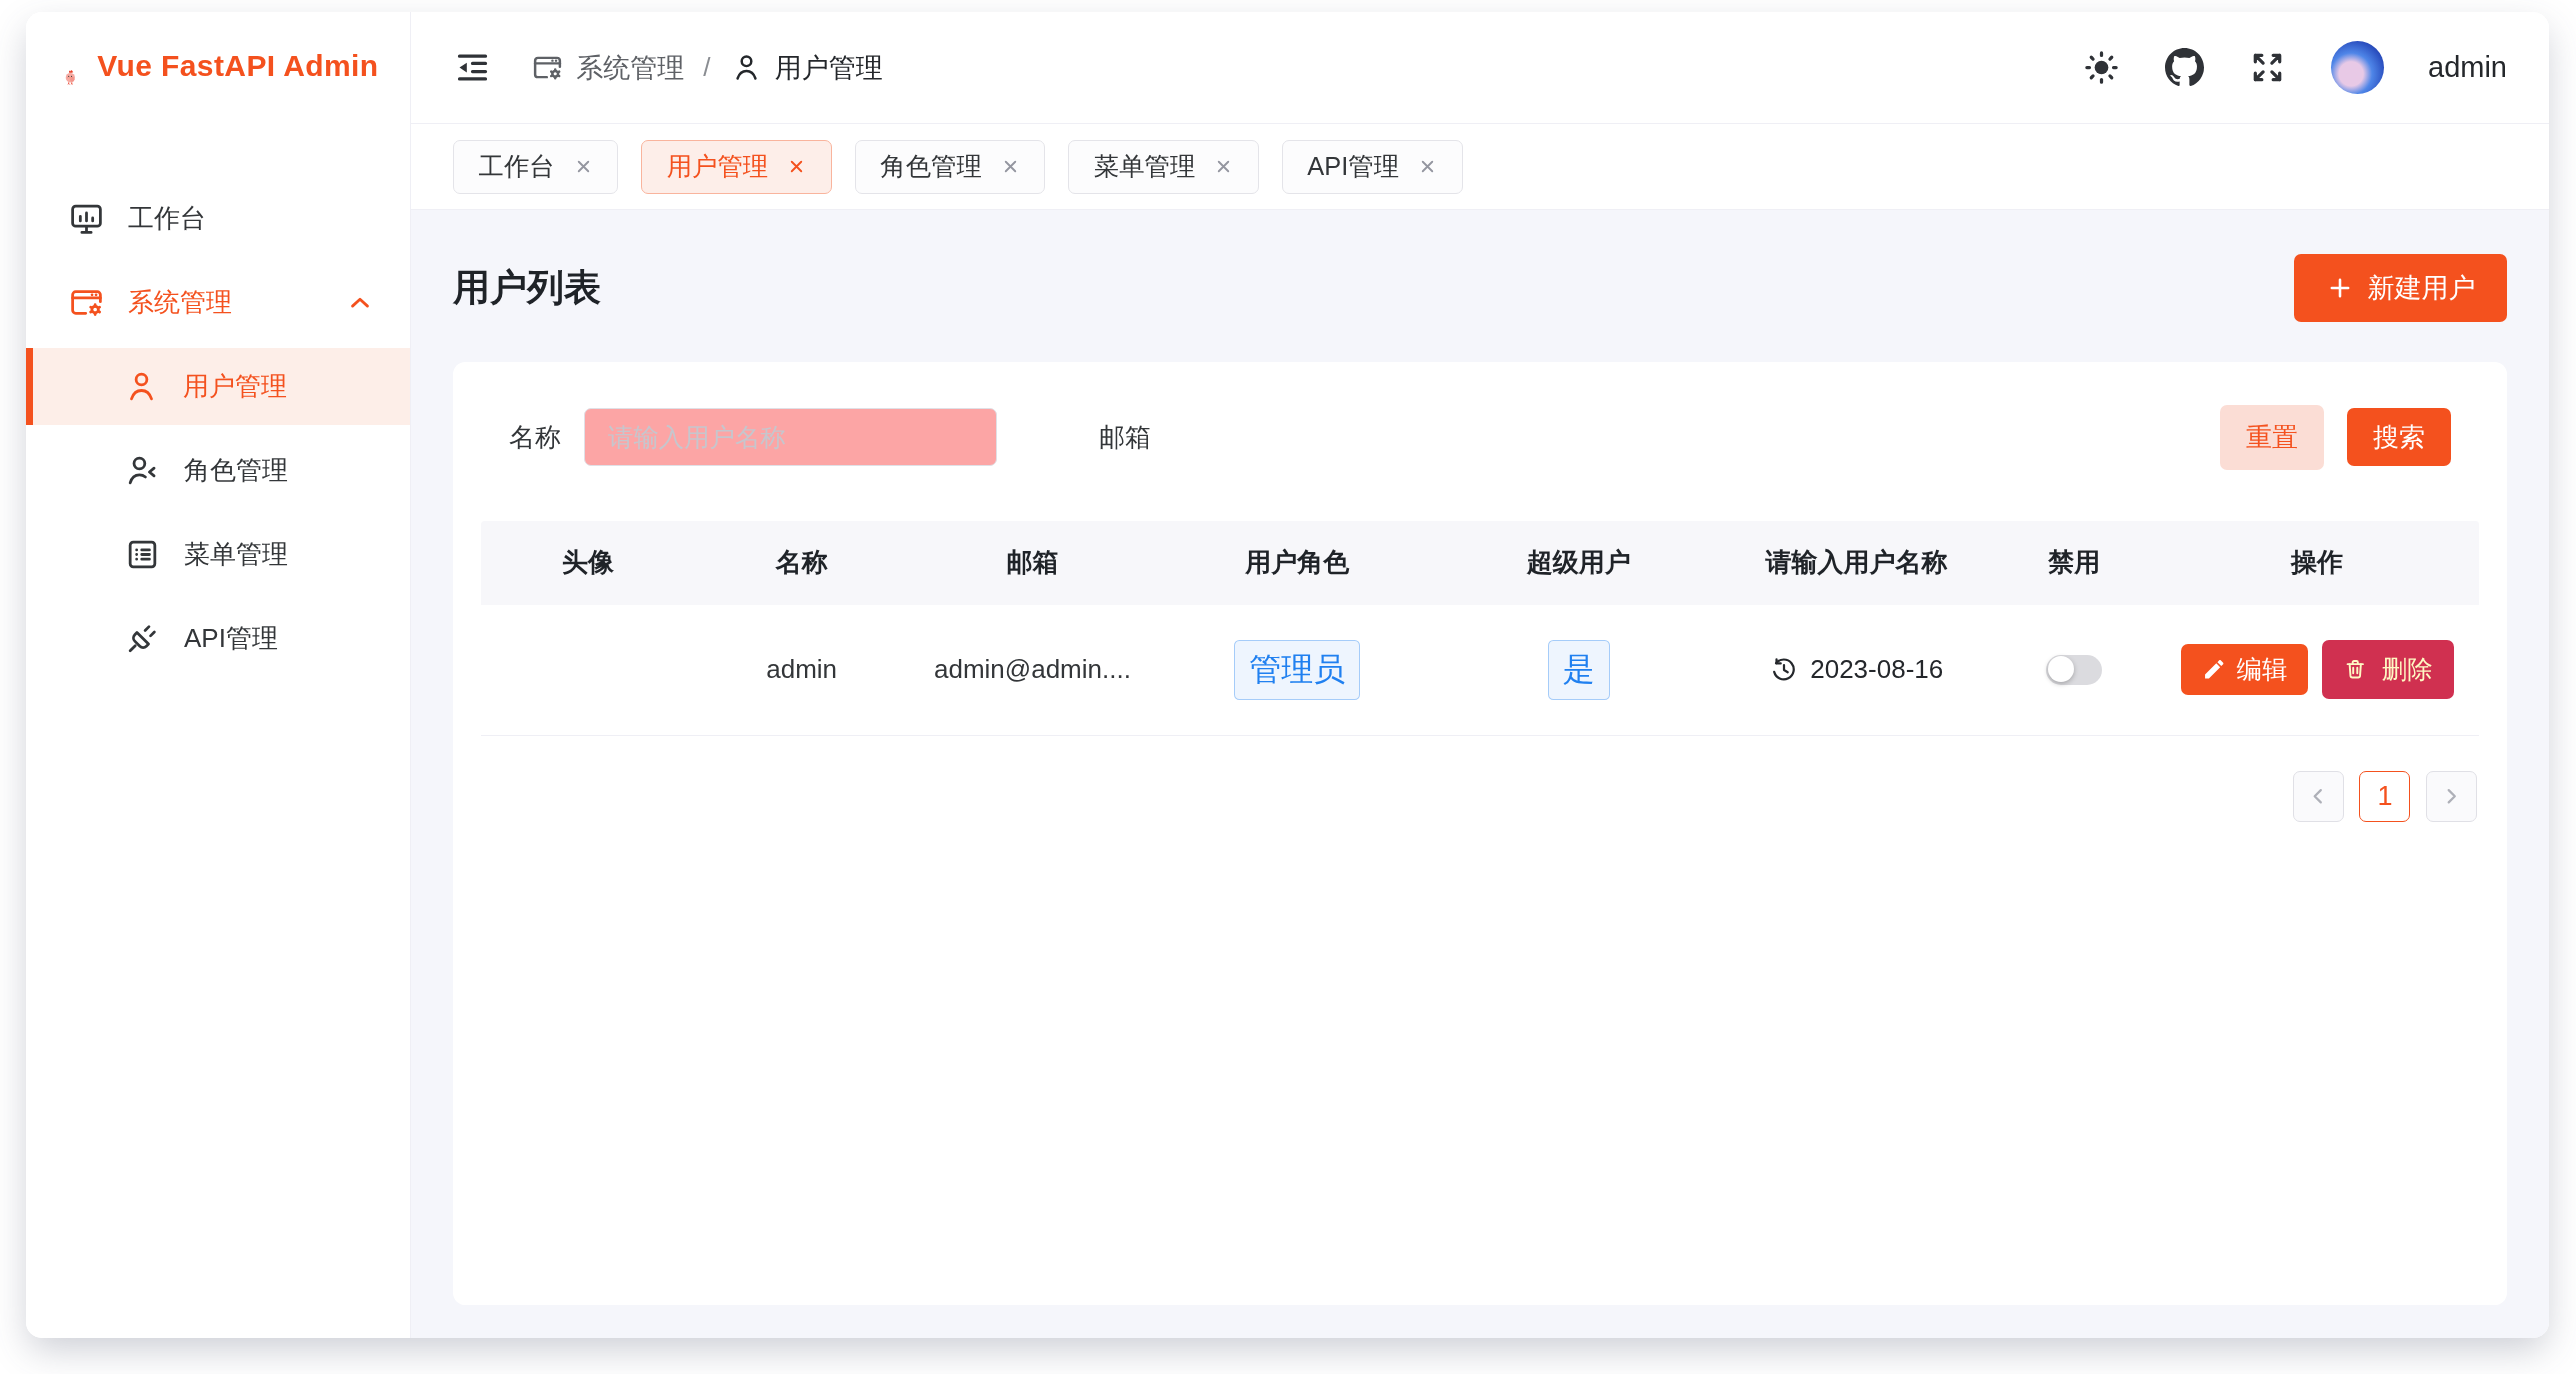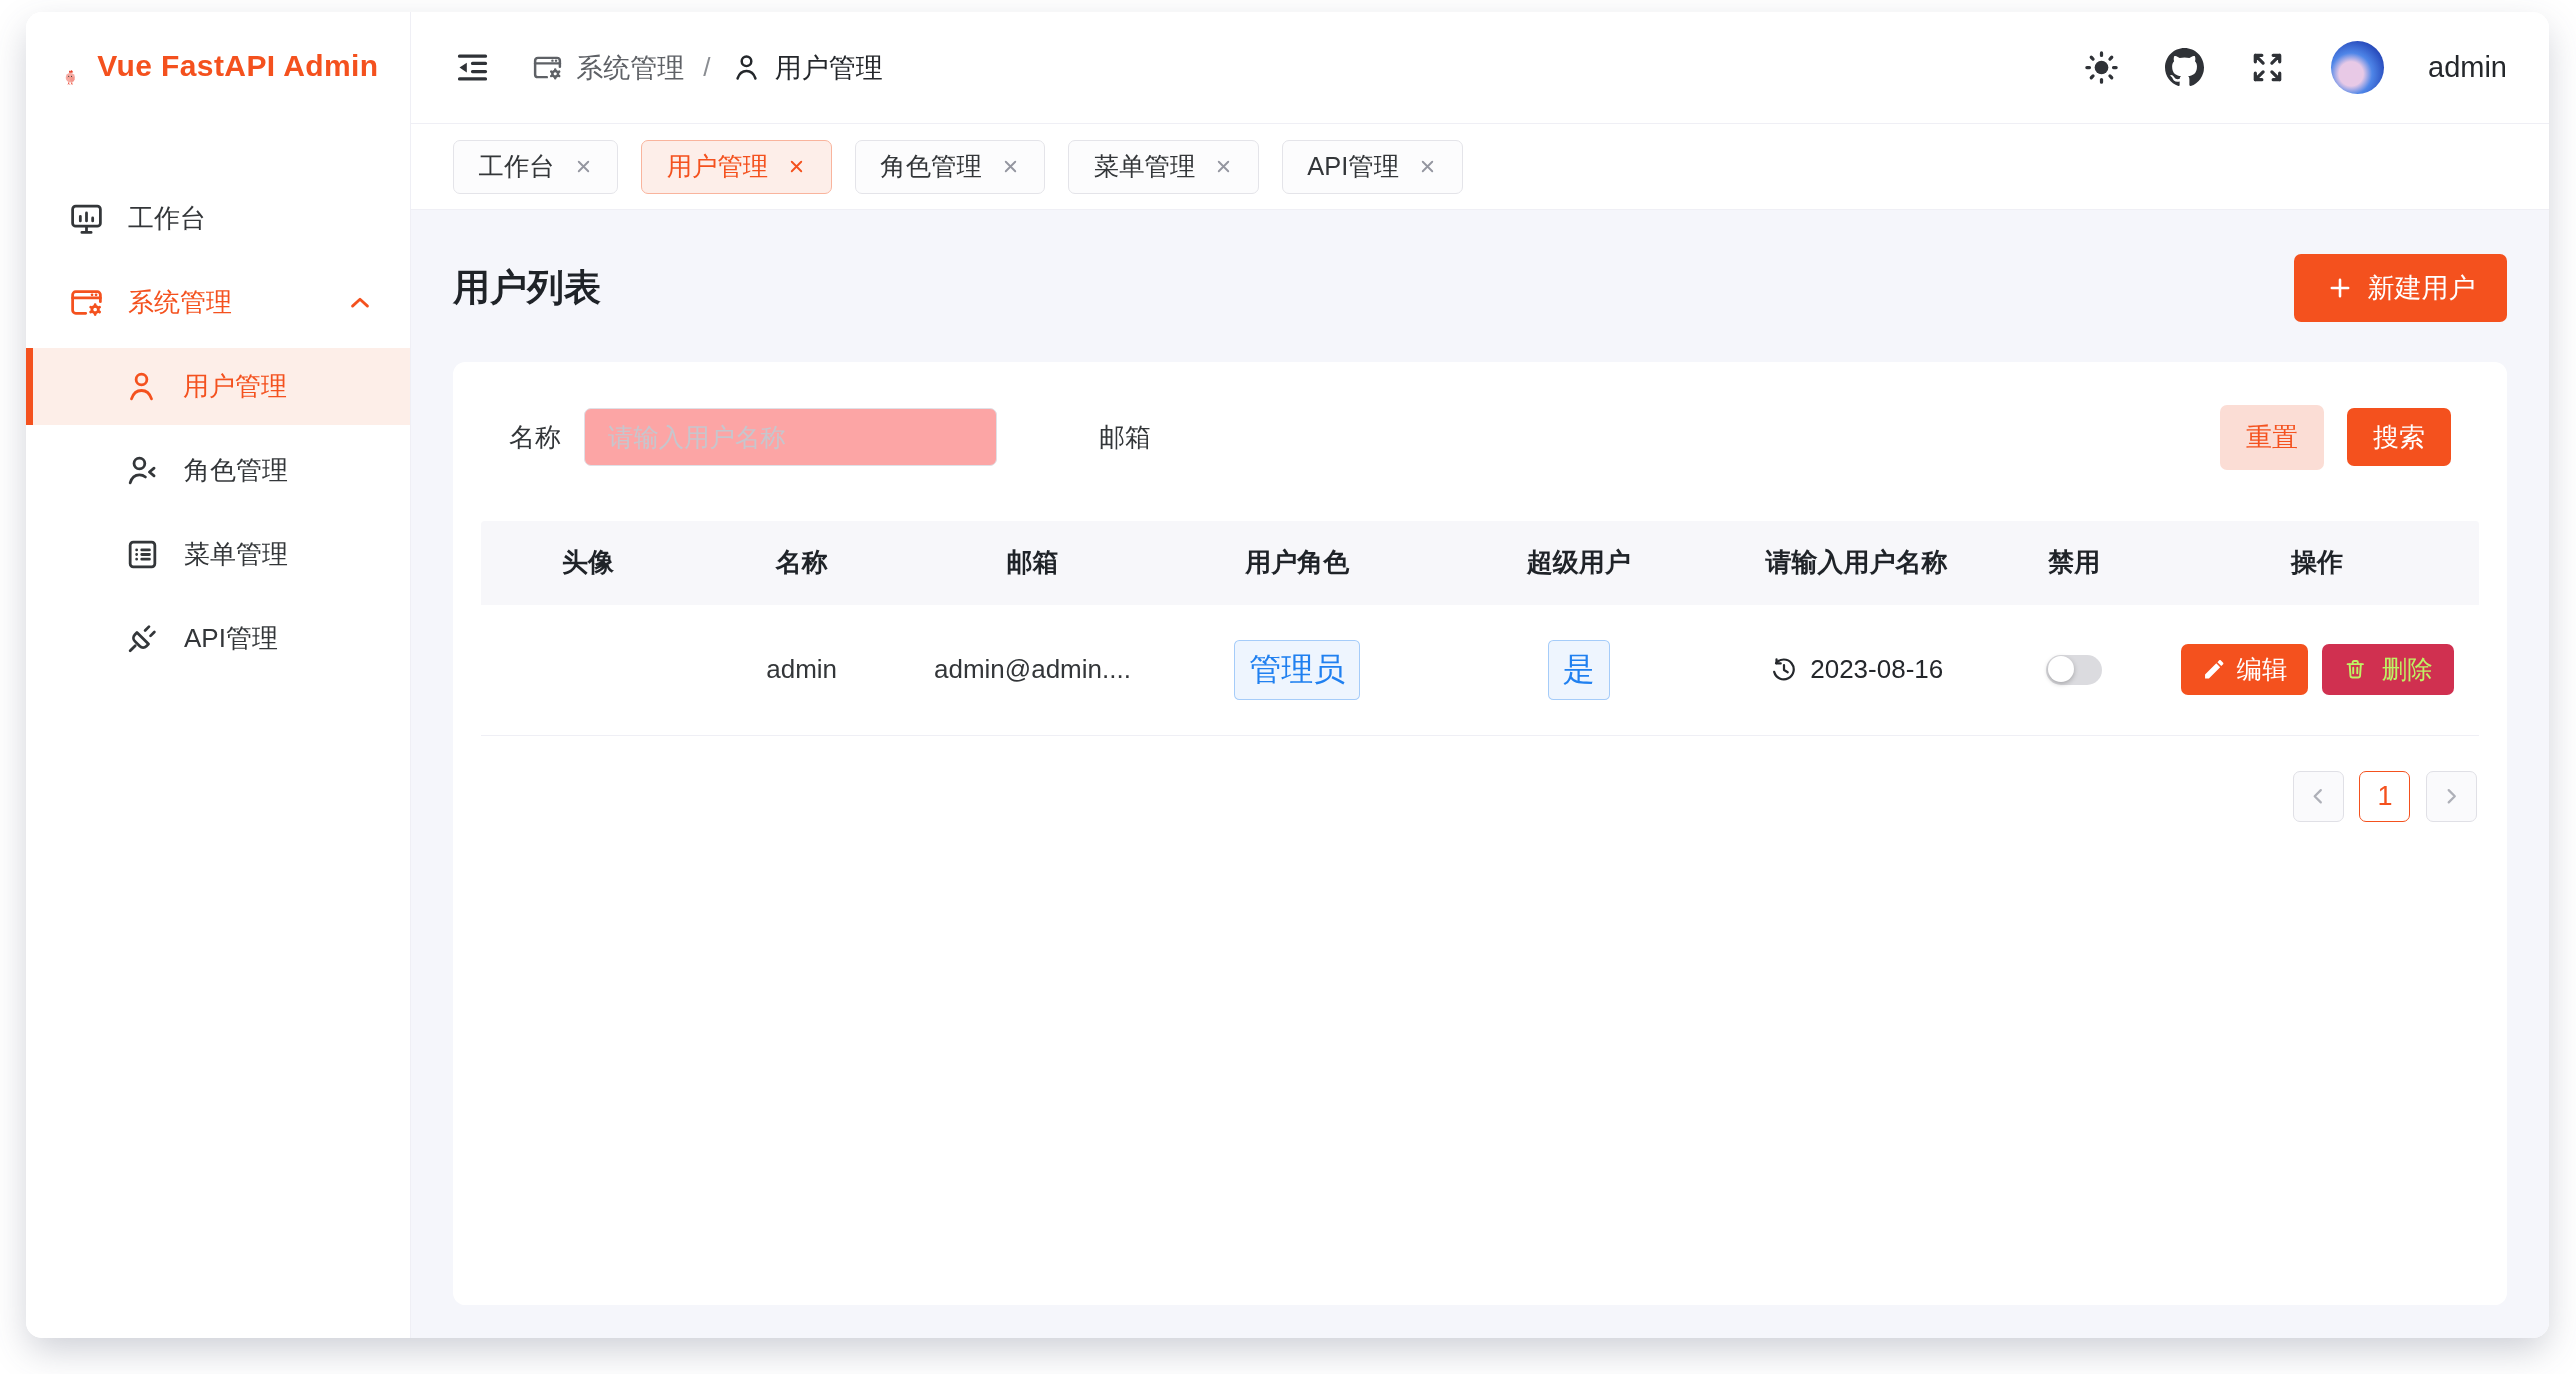--- a/index.html
+++ b/index.html
@@ -92,21 +92,21 @@
          color:#2080f0; background:rgba(32,128,240,.08); border:0.9px solid rgba(32,128,240,.35);
          border-radius:5.3px; }
   .lastlogin { display:flex; align-items:center; gap:12.3px; color:#24272b; }
   .clock-ic { width:28px; height:28px; color:#24272b; }
 
   .switch { position:relative; width:56px; height:30px; border-radius:15px; background:#dbdbdf; cursor:pointer; }
   .switch .knob { position:absolute; left:1.8px; top:1.8px; width:26px; height:26px; border-radius:50%;
                   background:#fff; box-shadow:0 1.8px 5.3px rgba(0,0,0,.25); }
 
   .btn-edit { height:51px; padding:0 21px; font-size:25.4px; gap:10.5px; }
-  .btn-del  { height:51px; padding:0 21px; font-size:25.4px; gap:14px; background:#d03050; color:#bef264; margin-left:14px; }
+  .btn-del  { height:59px; padding:0 21px; font-size:25.4px; gap:14px; background:#d03050; color:#fef9c3; margin-left:14px; }
   .act-ic { width:24.5px; height:24.5px; }
 
   
   .pagination { margin-top:35px; display:flex; justify-content:flex-end; align-items:center; gap:15.8px; padding-right:1.8px; }
   .page-btn { width:51px; height:51px; border-radius:7px; border:0.9px solid #e0e0e6; background:#fafafc;
               display:flex; align-items:center; justify-content:center; color:#aeb0b8; cursor:pointer; }
   .page-btn svg { width:24.5px; height:24.5px; }
   .page-num { width:51px; height:51px; border-radius:7px; border:1.8px solid #F4511E; background:#fff;
               display:flex; align-items:center; justify-content:center; color:#F4511E;
               font-size:27px; font-weight:500; cursor:pointer; }

